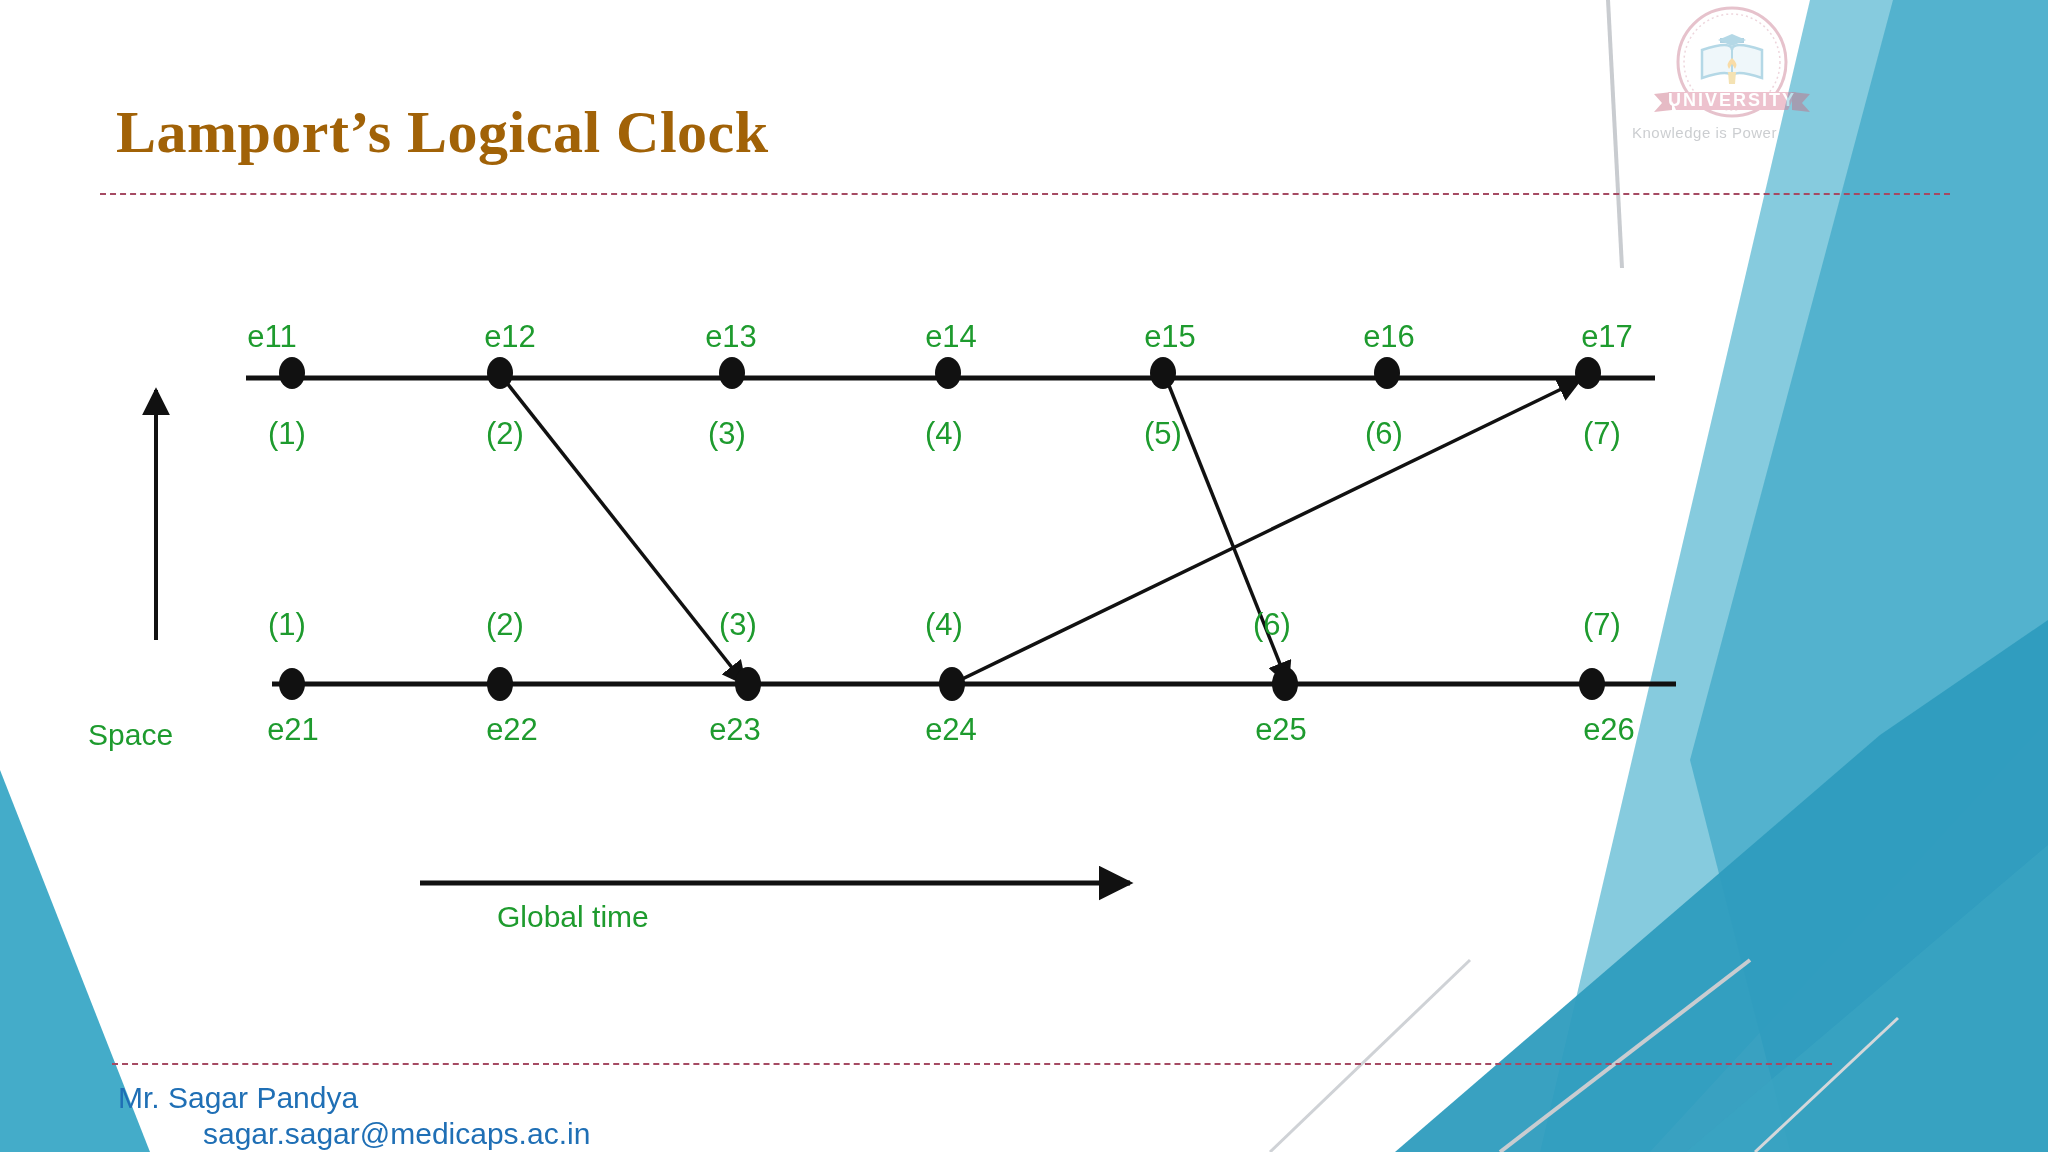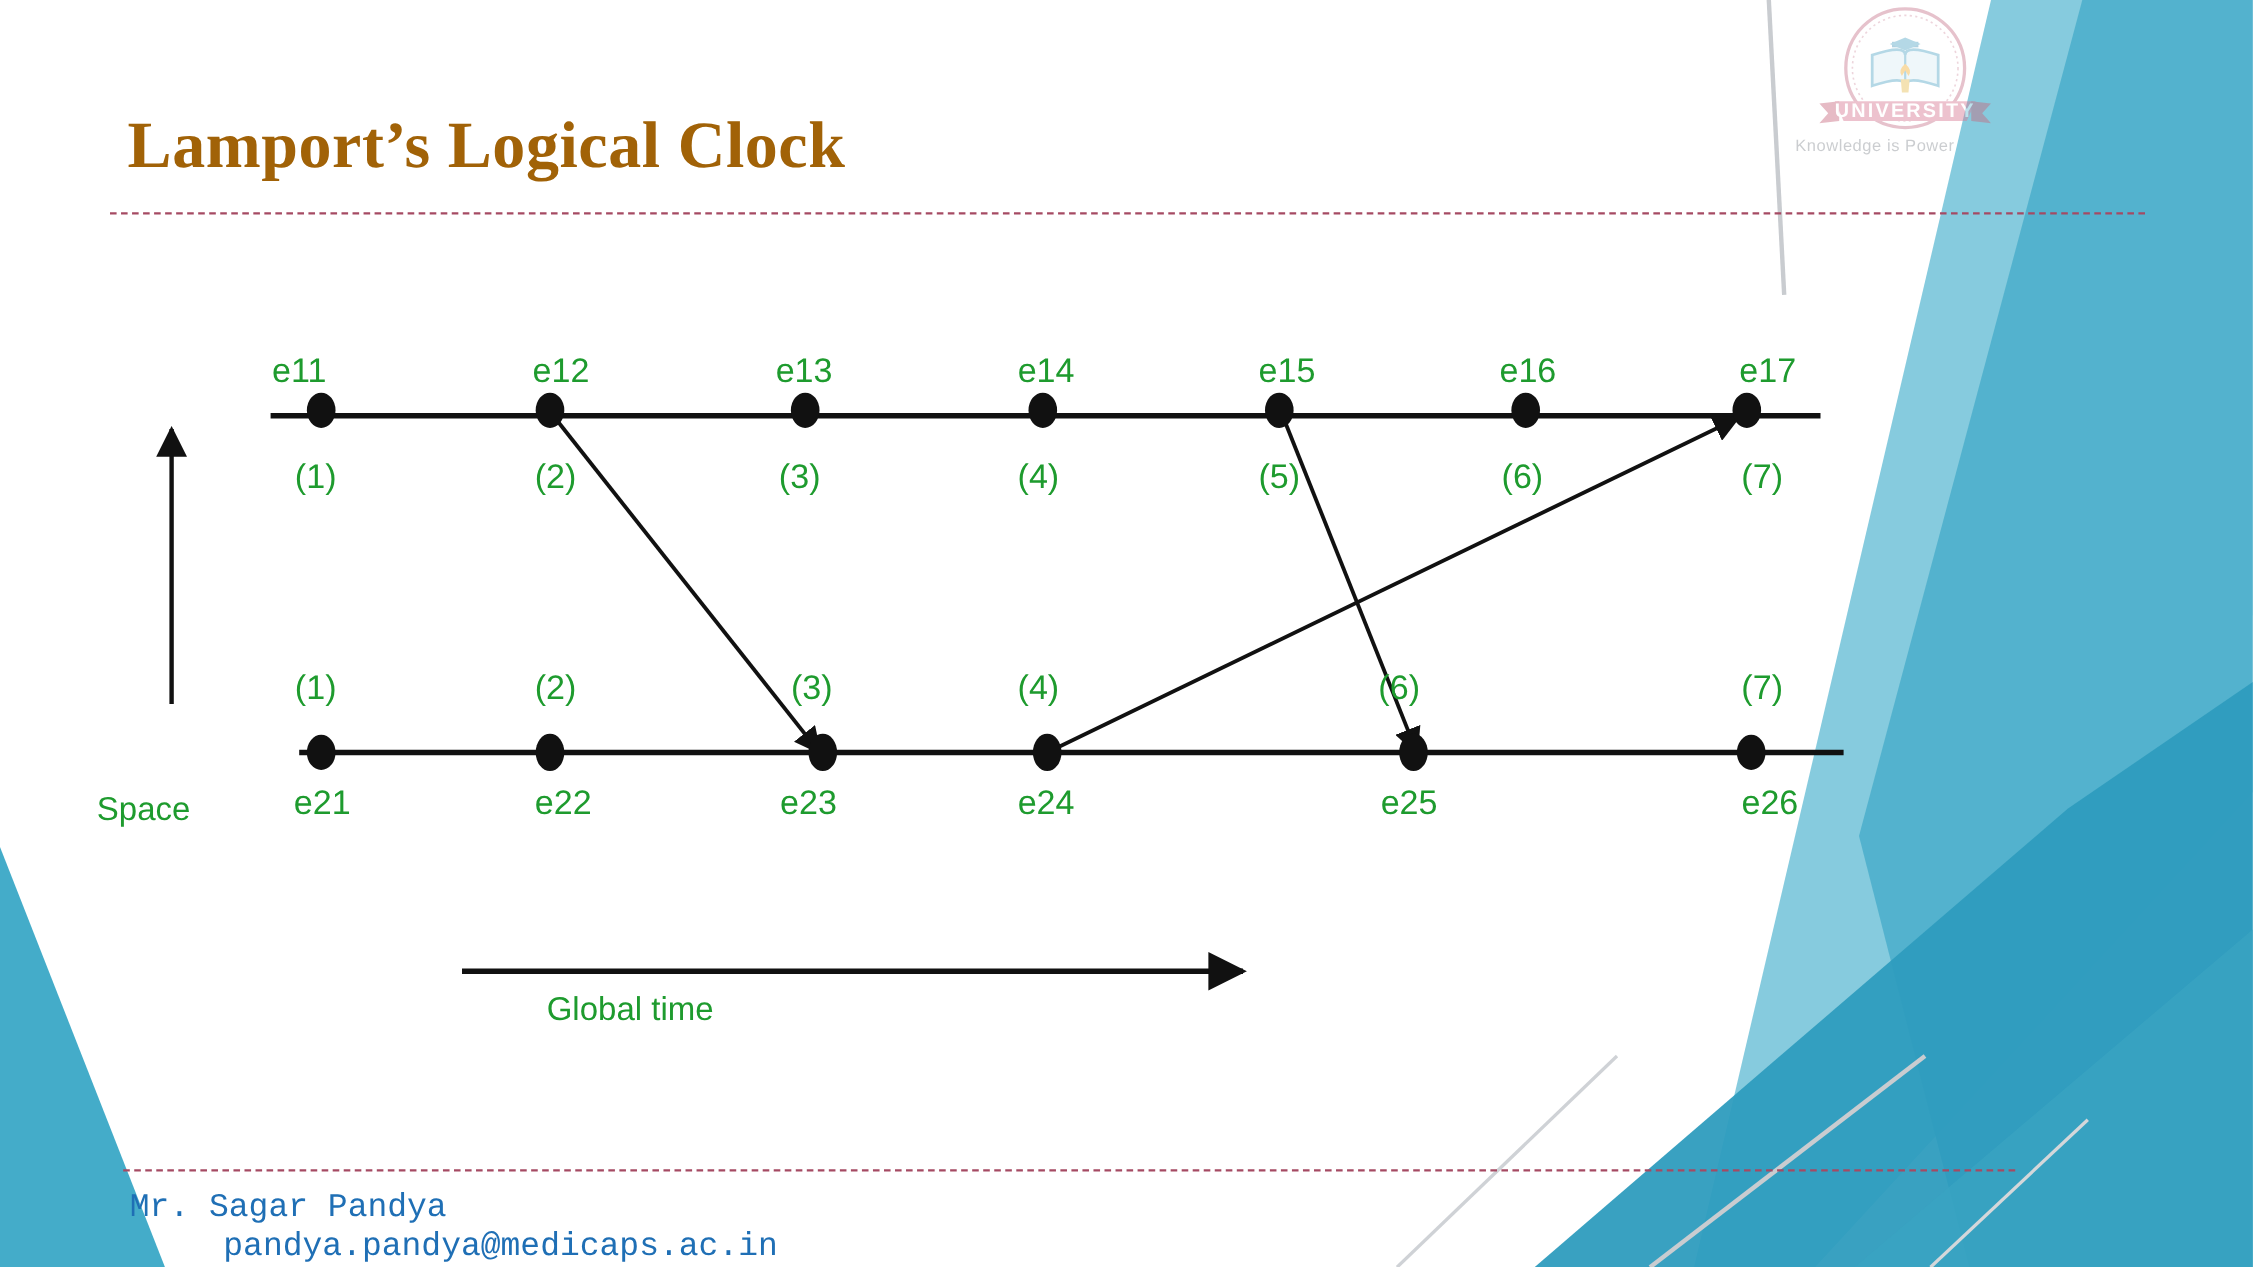--- a/index.html
+++ b/index.html
@@ -18,21 +18,21 @@
   
   #title{position:absolute;left:116px;top:98px;z-index:4;
          font-family:"Liberation Serif",serif;font-weight:bold;font-size:60px;
          color:#a16207;letter-spacing:.5px;white-space:nowrap;}
   .dash-rule{position:absolute;height:0;border-top:2.5px dashed #A54A63;z-index:4;}
   #rule-top{left:100px;top:193px;width:1850px;}
   #rule-bottom{left:112px;top:1063px;width:1720px;}
 
   
   .footer-line{position:absolute;z-index:5;color:#1F6FB5;font-size:30px;
-               font-family:Liberation Mono, monospace;white-space:nowrap;}
+               font-family:Liberation Sans, sans-serif;white-space:nowrap;}
   #footer-name{left:118px;top:1081px;}
   #footer-mail{left:203px;top:1117px;}
 
   
   #diagram{position:absolute;left:0;top:0;width:2048px;height:1152px;z-index:2;}
   .dg-label{font-family:"Liberation Sans",sans-serif;fill:#1E9B2E;font-size:31px;}
   .dg-axis{font-family:"Liberation Sans",sans-serif;fill:#1E9B2E;font-size:30px;}
 </style>
 </head>
 <body>
@@ -158,13 +158,13 @@
     <text class="dg-label" x="1272" y="635" text-anchor="middle">(6)</text>
     <text class="dg-label" x="1281" y="740" text-anchor="middle">e25</text>
 
     <ellipse cx="1592" cy="684" rx="13" ry="16" fill="#111"></ellipse>
     <text class="dg-label" x="1602" y="635" text-anchor="middle">(7)</text>
     <text class="dg-label" x="1609" y="740" text-anchor="middle">e26</text>
   </g>
 </svg>
 
 <div class="footer-line" id="footer-name">Mr. Sagar Pandya</div>
-<div class="footer-line" id="footer-mail">pandya.pandya@medicaps.ac.in</div>
+<div class="footer-line" id="footer-mail">sagar.sagar@medicaps.ac.in</div>
 
 </body></html>

